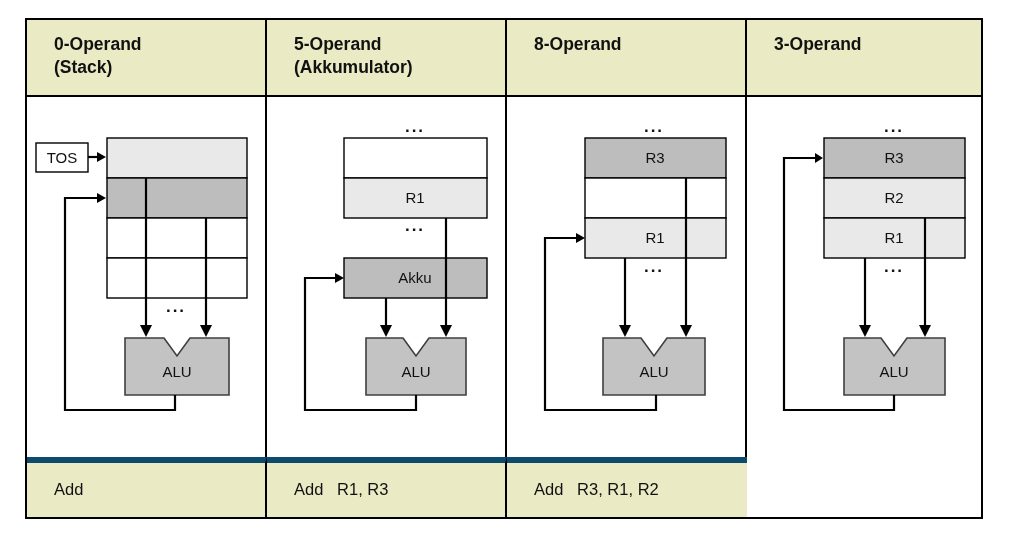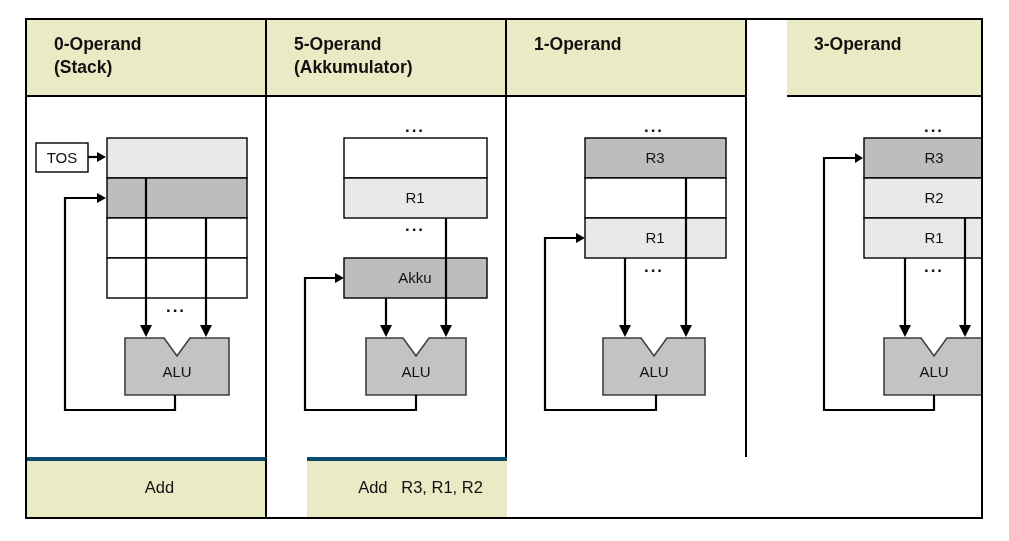--- a/index.html
+++ b/index.html
@@ -5,41 +5,41 @@
   html,body{margin:0;padding:0;background:#ffffff;width:1009px;height:541px;
     font-family:"Liberation Sans",sans-serif;color:#111;}
   .table{position:absolute;left:25px;top:18px;width:954px;height:497px;
     border:2px solid #000;display:grid;
     grid-template-columns:240px 240px 240px 1fr;
     grid-template-rows:77px 360px 1fr;box-sizing:content-box;}
   .hcell{background:#eaeac5;border-bottom:2px solid #000;border-right:2px solid #000;
     font-weight:bold;font-size:17.5px;line-height:23px;padding:13px 0 0 27px;
     white-space:pre-line;}
   .bcell{background:#ffffff;border-right:2px solid #000;position:relative;overflow:hidden;}
-  .fcell{background:#eaeac5;border-top:4px solid #0c4a6e;border-right:2px solid #000;
-    font-size:16.5px;padding:17px 0 0 27px;white-space:pre;text-align:center;}
-  .noright{border-right:none;margin-left:40px;}
+  .fcell{background:#eaeac5;border-top:6px solid #0c4a6e;border-right:2px solid #000;
+    font-size:16.5px;padding:17px 0 0 27px;white-space:pre;}
+  .noright{border-right:none;}
   svg{display:block;}
   .cell{stroke:#000;stroke-width:1.4;}
   .alu{stroke:#3f3f3f;stroke-width:1.6;}
   .wire{stroke:#000;stroke-width:2.2;fill:none;}
   .ah{fill:#000;stroke:none;}
   .dtext{font-size:15px;fill:#111;}
   .dots{font-size:17px;font-weight:bold;letter-spacing:2px;fill:#111;}
 </style>
 </head>
 <body>
 
 <div class="table">
 
   <div class="hcell">0-Operand
 (Stack)</div>
   <div class="hcell">5-Operand
 (Akkumulator)</div>
-  <div class="hcell">1-Operand</div>
+  <div class="hcell">8-Operand</div>
   <div class="hcell noright">3-Operand</div>
 
   <div class="bcell">
     <svg width="240" height="360" viewBox="0 0 240 360">
 
       <g>
         <rect class="cell" x="80" y="41" width="140" height="40" fill="#e9e9e9"></rect>
         <rect class="cell" x="80" y="81" width="140" height="40" fill="#bdbdbd"></rect>
         <rect class="cell" x="80" y="121" width="140" height="40" fill="#ffffff"></rect>
         <rect class="cell" x="80" y="161" width="140" height="40" fill="#ffffff"></rect>
@@ -148,15 +148,16 @@
         <polygon class="alu" points="97,241 134,241 147,259 160,241 198,241 198,298 97,298" fill="#c3c3c3"></polygon>
         <text class="dtext" x="147" y="280" text-anchor="middle">ALU</text>
       </g>
 
       <polyline class="wire" points="147,298 147,313 37,313 37,61 68,61"></polyline>
       <polygon class="ah" points="68,56 68,66 76,61"></polygon>
     </svg>
   </div>
 
   <div class="fcell">Add</div>
+  <div class="fcell">Add   R1, R3</div>
   <div class="fcell noright">Add   R3, R1, R2</div>
 
 </div>
 
 </body></html>

